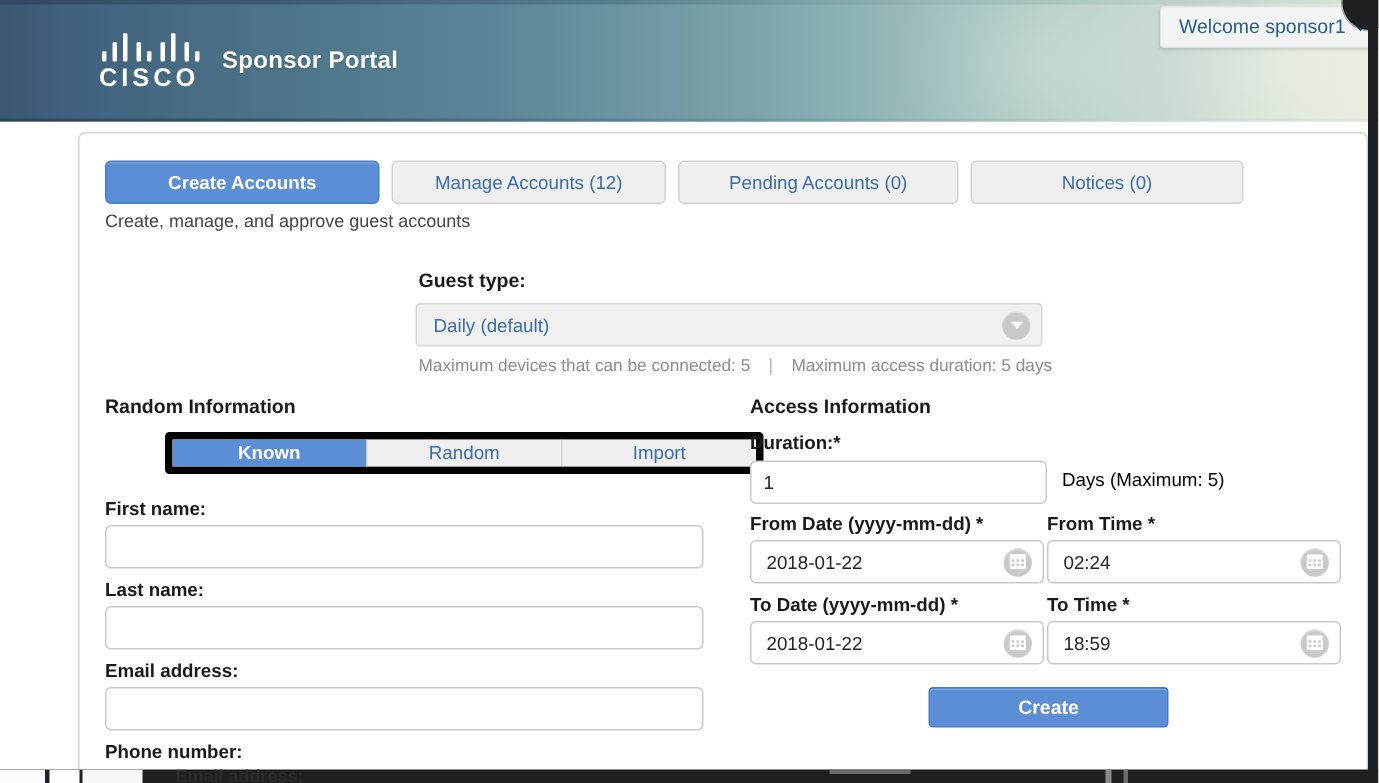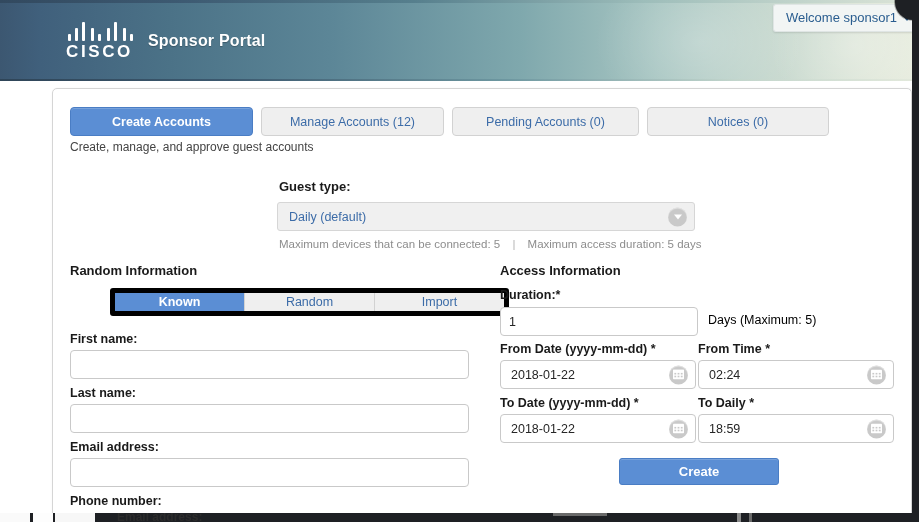--- a/index.html
+++ b/index.html
@@ -365,21 +365,21 @@
           <rect x="1.4" y="3.4" width="1.8" height="1.6" fill="#c9c9c9"></rect>
           <rect x="4.6" y="3.4" width="1.8" height="1.6" fill="#c9c9c9"></rect>
           <rect x="7.8" y="3.4" width="1.8" height="1.6" fill="#c9c9c9"></rect>
           <rect x="1.4" y="6.2" width="1.8" height="1.6" fill="#c9c9c9"></rect>
           <rect x="4.6" y="6.2" width="1.8" height="1.6" fill="#c9c9c9"></rect>
           <rect x="7.8" y="6.2" width="1.8" height="1.6" fill="#c9c9c9"></rect>
         </svg>
       </span>
     </div>
 
-    <div class="r-label lbl-totime">To Daily *</div>
+    <div class="r-label lbl-totime">To Time *</div>
     <div class="r-input in-totime">
       <span class="ival">18:59</span>
       <span class="circle-btn">
         <svg class="calicon" viewBox="0 0 11 10">
           <rect x="0" y="0" width="11" height="10" rx="1" fill="#ffffff"></rect>
           <rect x="1.4" y="3.4" width="1.8" height="1.6" fill="#c9c9c9"></rect>
           <rect x="4.6" y="3.4" width="1.8" height="1.6" fill="#c9c9c9"></rect>
           <rect x="7.8" y="3.4" width="1.8" height="1.6" fill="#c9c9c9"></rect>
           <rect x="1.4" y="6.2" width="1.8" height="1.6" fill="#c9c9c9"></rect>
           <rect x="4.6" y="6.2" width="1.8" height="1.6" fill="#c9c9c9"></rect>

